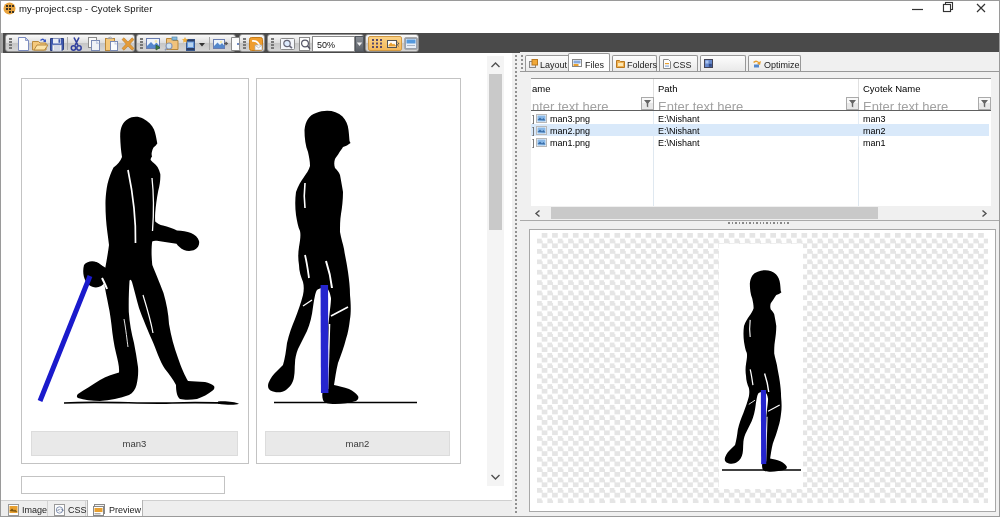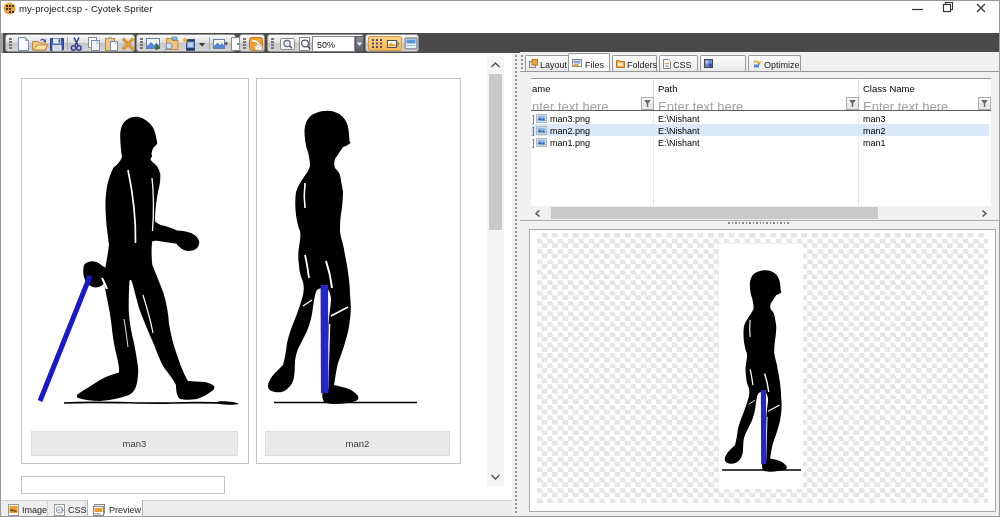--- a/index.html
+++ b/index.html
@@ -358,21 +358,21 @@
         <span class="abs" style="left:15px; top:3.5px;">Optimize</span>
       </div>
 
   <div class="abs" style="left:11px; top:26px; width:460px; height:142px; background:#fff; border-top:1px solid #989898;">
     <div class="colsep" style="left:122px; top:0; height:32px;"></div>
     <div class="colsep" style="left:327px; top:0; height:32px;"></div>
     <div class="colsep" style="left:122px; top:32px; height:36px; background:#e4ecf4;"></div>
     <div class="colsep" style="left:327px; top:32px; height:36px; background:#e4ecf4;"></div>
     <div class="hcell" style="left:1px;">ame</div>
     <div class="hcell" style="left:127px;">Path</div>
-    <div class="hcell" style="left:332px;">Class Name</div>
+    <div class="hcell" style="left:332px;">Cyotek Name</div>
     <div class="fcell" style="left:1px;">nter text here</div>
     <div class="fcell" style="left:127px;">Enter text here</div>
     <div class="fcell" style="left:332px;">Enter text here</div>
     <svg class="abs" style="left:110px; top:18px" width="13" height="13" viewBox="0 0 13 13">
           <rect x="0.5" y="0.5" width="12" height="12" fill="#e8e8e8" stroke="#aaa"></rect>
           <rect x="1" y="1" width="11" height="5" fill="#f8f8f8"></rect>
           <path d="M3 3 h7 l-2.8 3.4 v4 l-1.4-1 v-3z" fill="#666"></path>
         </svg>
     <svg class="abs" style="left:315px; top:18px" width="13" height="13" viewBox="0 0 13 13">
           <rect x="0.5" y="0.5" width="12" height="12" fill="#e8e8e8" stroke="#aaa"></rect>

